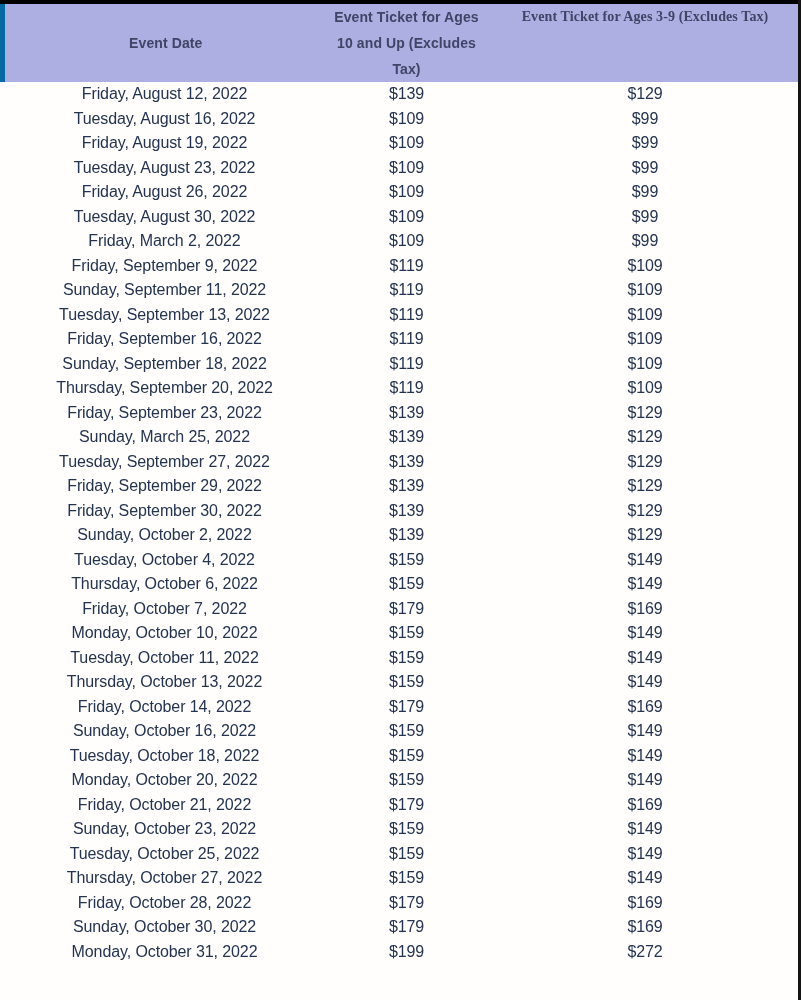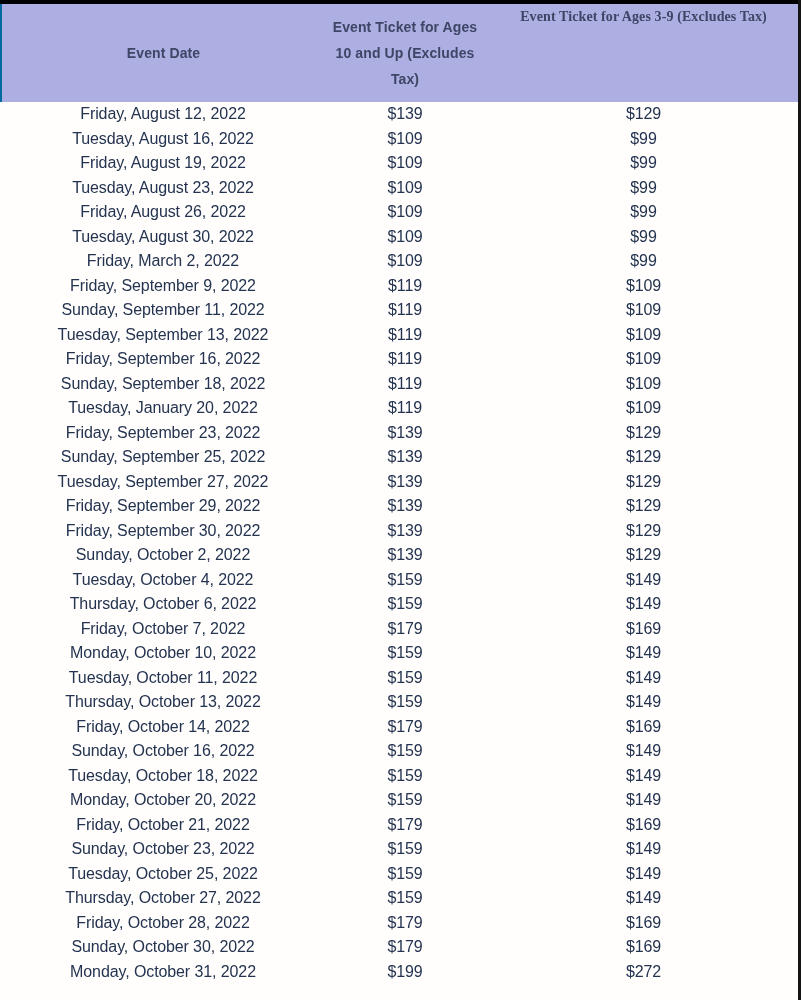--- a/index.html
+++ b/index.html
@@ -49,26 +49,26 @@
   }
   thead th {
     font-size: 14px;
     font-weight: bold;
     color: #3e4566;
     line-height: 26px;
     text-align: center;
     padding: 0;
     letter-spacing: 0.1px;
   }
-  th.th-date { vertical-align: middle; border-left: 2px solid #0369a1; }
+  th.th-date { vertical-align: middle; border-left: 5px solid #0369a1; }
   th.th-p1   { vertical-align: middle; }
   th.th-p2   { vertical-align: top; white-space: nowrap; font-family: Liberation Serif, serif; }
   .wrap-narrow {
     max-width: 168px;
-    margin: 10px auto;
+    margin: 0 auto;
   }
   tbody td {
     height: 24.5px;
     padding: 0;
     font-size: 16px;
     color: #243350;
     text-align: center;
     vertical-align: middle;
     letter-spacing: -0.1px;
     white-space: nowrap;
@@ -164,33 +164,33 @@
     <td>$109</td>
   </tr>
 
   <tr>
     <td>Sunday, September 18, 2022</td>
     <td>$119</td>
     <td>$109</td>
   </tr>
 
   <tr>
-    <td>Tuesday, January 20, 2022</td>
+    <td>Thursday, September 20, 2022</td>
     <td>$119</td>
     <td>$109</td>
   </tr>
 
   <tr>
     <td>Friday, September 23, 2022</td>
     <td>$139</td>
     <td>$129</td>
   </tr>
 
   <tr>
-    <td>Sunday, September 25, 2022</td>
+    <td>Sunday, March 25, 2022</td>
     <td>$139</td>
     <td>$129</td>
   </tr>
 
   <tr>
     <td>Tuesday, September 27, 2022</td>
     <td>$139</td>
     <td>$129</td>
   </tr>
 

